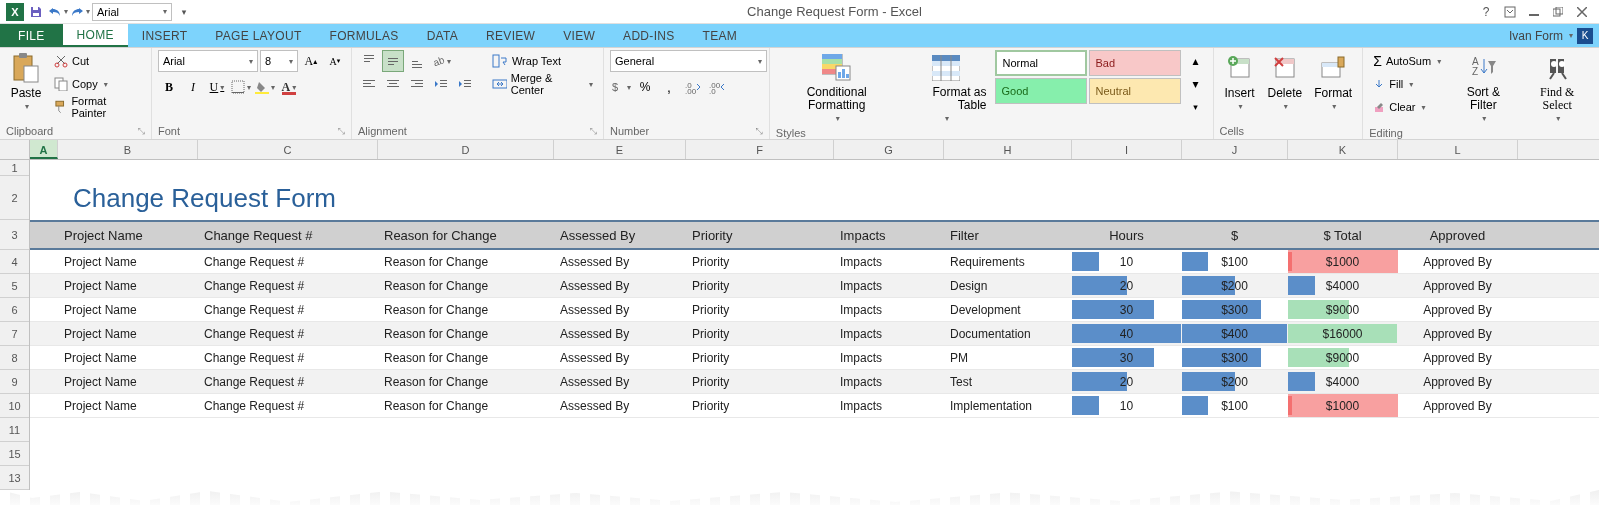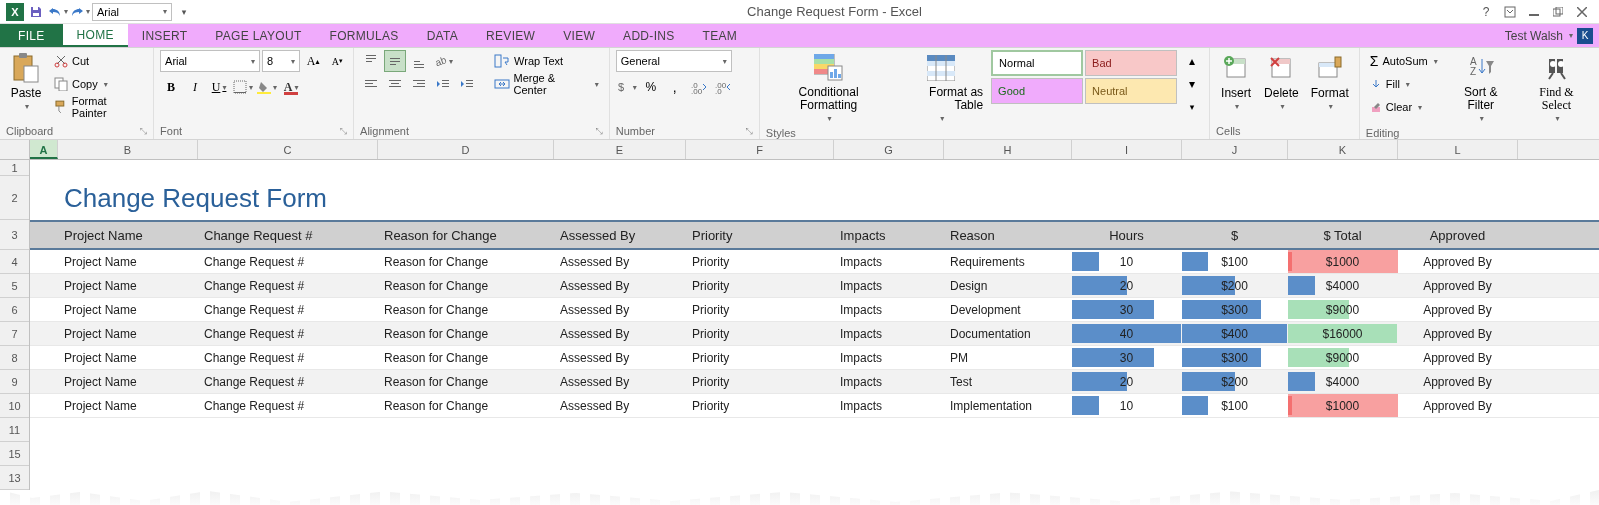--- a/index.html
+++ b/index.html
@@ -9,21 +9,21 @@
 .titlebar { height: 24px; background: #fff; display: flex; align-items: center; border-bottom: 1px solid #e0e0e0; }
 .qat { display: flex; align-items: center; gap: 2px; padding-left: 6px; }
 .excel-icon { width: 18px; height: 18px; background: #217346; color: #fff; display: flex; align-items: center; justify-content: center; font-weight: bold; font-size: 11px; }
 .qat-btn { width: 20px; height: 20px; display: flex; align-items: center; justify-content: center; color: #555; cursor: pointer; }
 .qat-font { border: 1px solid #c0c0c0; height: 18px; width: 80px; font-size: 11px; padding: 0 4px; display: flex; align-items: center; justify-content: space-between; background: #fff; }
 .title-center { flex: 1; text-align: center; color: #555; font-size: 13px; }
 .win-controls { display: flex; gap: 2px; padding-right: 6px; }
 .win-btn { width: 22px; height: 20px; display: flex; align-items: center; justify-content: center; color: #555; cursor: pointer; }
 
 
-.ribbon-tabs { height: 24px; background: #f0abfc; display: flex; align-items: stretch; border-bottom: 1px solid #d4d4d4; }
+.ribbon-tabs { height: 24px; background: #7dd3fc; display: flex; align-items: stretch; border-bottom: 1px solid #d4d4d4; }
 .ribbon-tab { padding: 0 14px; display: flex; align-items: center; font-size: 12px; color: #444; cursor: pointer; text-transform: uppercase; letter-spacing: 0.3px; }
 .ribbon-tab.file { background: #217346; color: #fff; padding: 0 18px; }
 .ribbon-tab.active { color: #217346; border-bottom: 2px solid #217346; background: #fff; }
 .ribbon-right { margin-left: auto; display: flex; align-items: center; gap: 4px; padding-right: 6px; color: #444; }
 .user-badge { width: 16px; height: 16px; background: #1a4d8f; color: #fff; font-size: 10px; display: flex; align-items: center; justify-content: center; }
 
 
 .ribbon { height: 92px; background: #f5f5f5; border-bottom: 1px solid #d4d4d4; display: flex; }
 .ribbon-group { border-right: 1px solid #e0e0e0; padding: 2px 6px 0 6px; display: flex; flex-direction: column; }
 .group-body { flex: 1; display: flex; align-items: flex-start; gap: 4px; }
@@ -32,40 +32,40 @@
 .big-btn { display: flex; flex-direction: column; align-items: center; gap: 2px; padding: 2px 4px; cursor: pointer; min-width: 40px; }
 .big-icon { width: 32px; height: 32px; display: flex; align-items: center; justify-content: center; }
 .small-row { display: flex; align-items: center; gap: 2px; height: 22px; }
 .small-btn { width: 22px; height: 22px; display: flex; align-items: center; justify-content: center; cursor: pointer; border: 1px solid transparent; }
 .stack { display: flex; flex-direction: column; gap: 1px; }
 .stack-item { display: flex; align-items: center; gap: 4px; height: 22px; padding: 0 4px; cursor: pointer; font-size: 11px; }
 .combo { border: 1px solid #c0c0c0; background: #fff; height: 22px; display: flex; align-items: center; justify-content: space-between; padding: 0 4px; font-size: 11px; }
 .style-pill { border: 1px solid #c0c0c0; width: 92px; height: 26px; padding: 2px 6px; font-size: 11px; display: flex; align-items: center; }
 .style-normal { background: #fff; border: 2px solid #a0c8a0; }
 .style-bad { background: #f8c8c8; color: #8b1a1a; }
-.style-good { background: #f0abfc; color: #1a6b1a; }
+.style-good { background: #86efac; color: #1a6b1a; }
 .style-neutral { background: #fde8b0; color: #7a5a1a; }
 .drop-caret { font-size: 8px; color: #666; margin-left: 2px; }
 
 
 .sheet-area { position: relative; }
 .col-hdrs { display: flex; height: 20px; background: #f0f0f0; border-bottom: 1px solid #c0c0c0; }
 .corner { width: 30px; border-right: 1px solid #c0c0c0; background: #f0f0f0; }
 .col-hdr { border-right: 1px solid #d0d0d0; text-align: center; font-size: 11px; color: #555; line-height: 20px; }
 .col-hdr.selected { background: #d0e8d0; border-bottom: 2px solid #217346; color: #217346; font-weight: bold; }
 .grid-body { display: flex; }
 .row-hdrs { width: 30px; background: #f0f0f0; border-right: 1px solid #c0c0c0; }
 .row-hdr { height: 24px; border-bottom: 1px solid #d0d0d0; text-align: center; font-size: 11px; color: #555; line-height: 24px; }
 .row-hdr.r1 { height: 16px; line-height: 16px; }
 .row-hdr.r2 { height: 44px; line-height: 44px; }
 .row-hdr.r3 { height: 30px; line-height: 30px; }
 .cells { flex: 1; position: relative; }
 .cell-row { display: flex; height: 24px; border-bottom: 1px solid #e8e8e8; }
 .cell-row.r1 { height: 16px; border: none; }
-.cell-row.r2 { height: 44px; border: none; }
+.cell-row.r2 { height: 44px; border: none; margin-left: 9px; }
 .cell-row.r3 { height: 30px; background: #d0d0d0; border-top: 2px solid #5a7a9a; border-bottom: 2px solid #5a7a9a; }
 .cell-row.alt { background: #f2f2f2; }
 .cell-row.total { border-top: 2px solid #888; border-bottom: 3px double #888; background: #e8e8e8; }
 .cell { border-right: 1px solid transparent; padding: 0 6px; display: flex; align-items: center; font-size: 12px; color: #222; overflow: hidden; white-space: nowrap; }
 .title-cell { font-size: 26px; color: #2a6099; font-family: "Segoe UI Light", "Segoe UI", Arial; }
 .hdr-cell { font-size: 13px; color: #222; }
 .center { justify-content: center; }
 .databar { position: relative; }
 .databar .bar { position: absolute; left: 0; top: 2px; bottom: 2px; background: #5b8ec9; }
 .databar .bar.green { background: #a8e0b8; }
@@ -148,21 +148,21 @@
   <div class="ribbon-tab active">HOME</div>
   <div class="ribbon-tab">INSERT</div>
   <div class="ribbon-tab">PAGE LAYOUT</div>
   <div class="ribbon-tab">FORMULAS</div>
   <div class="ribbon-tab">DATA</div>
   <div class="ribbon-tab">REVIEW</div>
   <div class="ribbon-tab">VIEW</div>
   <div class="ribbon-tab">ADD-INS</div>
   <div class="ribbon-tab">TEAM</div>
   <div class="ribbon-right">
-    <span>Test Walsh</span>
+    <span>Ivan Form</span>
       <span class="drop-caret">▾</span>
     <div class="user-badge">K</div>
   </div>
 </div>
 
 <div class="ribbon">
 
   <div class="ribbon-group">
     <div class="group-body">
       <div class="big-btn">
@@ -338,21 +338,21 @@
             <span>Merge &amp; Center</span>
             <span class="drop-caret">▾</span>
           </div>
       </div>
     </div>
     <div class="group-label"><span>Alignment</span><span class="launcher">⤡</span></div>
   </div>
 
   <div class="ribbon-group" style="min-width:150px;">
     <div class="group-body" style="flex-direction:column;gap:4px;">
-      <div class="combo" style="width:116px;">
+      <div class="combo" style="width:157px;">
           <span>General</span>
           <span class="drop-caret">▾</span>
         </div>
       <div class="small-row">
         <div class="small-btn">
             <svg width="14" height="14">
               <text x="1" y="11" font-size="11" fill="#666">$</text>
             </svg>
             <span class="drop-caret">▾</span>
           </div>
@@ -562,21 +562,21 @@
         </div>
 
       <div class="cell-row r3">
         <div class="cell cA"></div>
         <div class="cell hdr-cell cB">Project Name</div>
         <div class="cell hdr-cell cC">Change Request #</div>
         <div class="cell hdr-cell cD">Reason for Change</div>
         <div class="cell hdr-cell cE">Assessed By</div>
         <div class="cell hdr-cell cF">Priority</div>
         <div class="cell hdr-cell cG">Impacts</div>
-        <div class="cell hdr-cell cH">Reason</div>
+        <div class="cell hdr-cell cH">Filter</div>
         <div class="cell hdr-cell cI center">Hours</div>
         <div class="cell hdr-cell cJ center">$</div>
         <div class="cell hdr-cell cK center">$ Total</div>
         <div class="cell hdr-cell cL center">Approved</div>
       </div>
 
       <div id="data-rows">
           <div class="cell-row">
             <div class="cell cA"></div>
             <div class="cell cB">Project Name</div>

